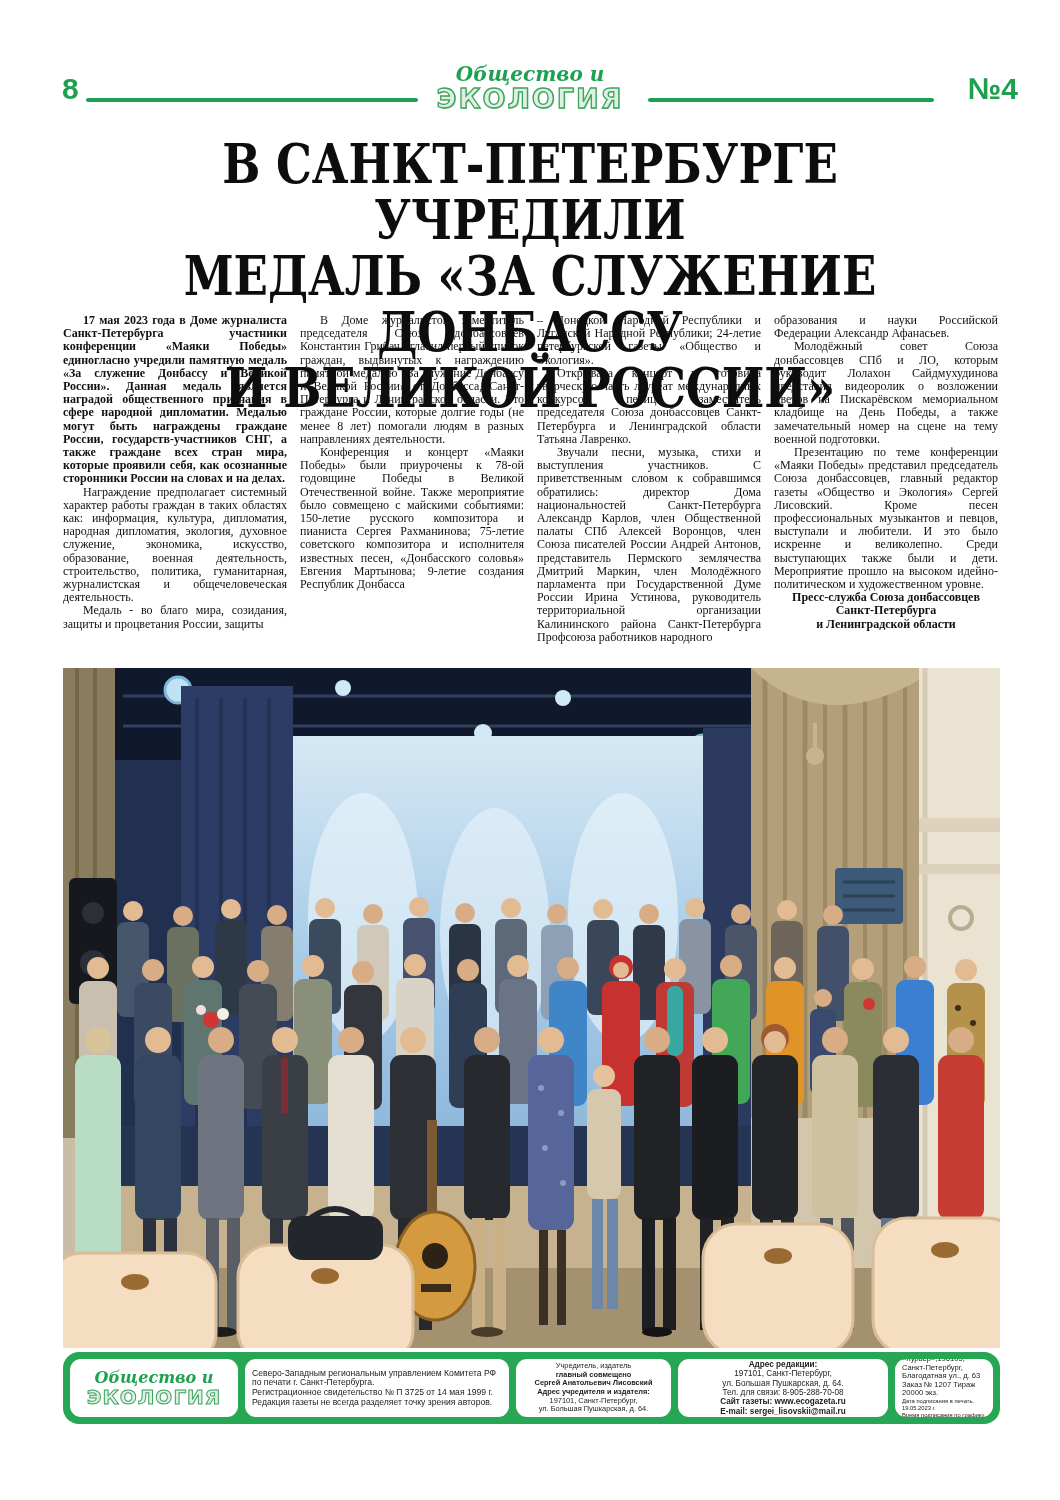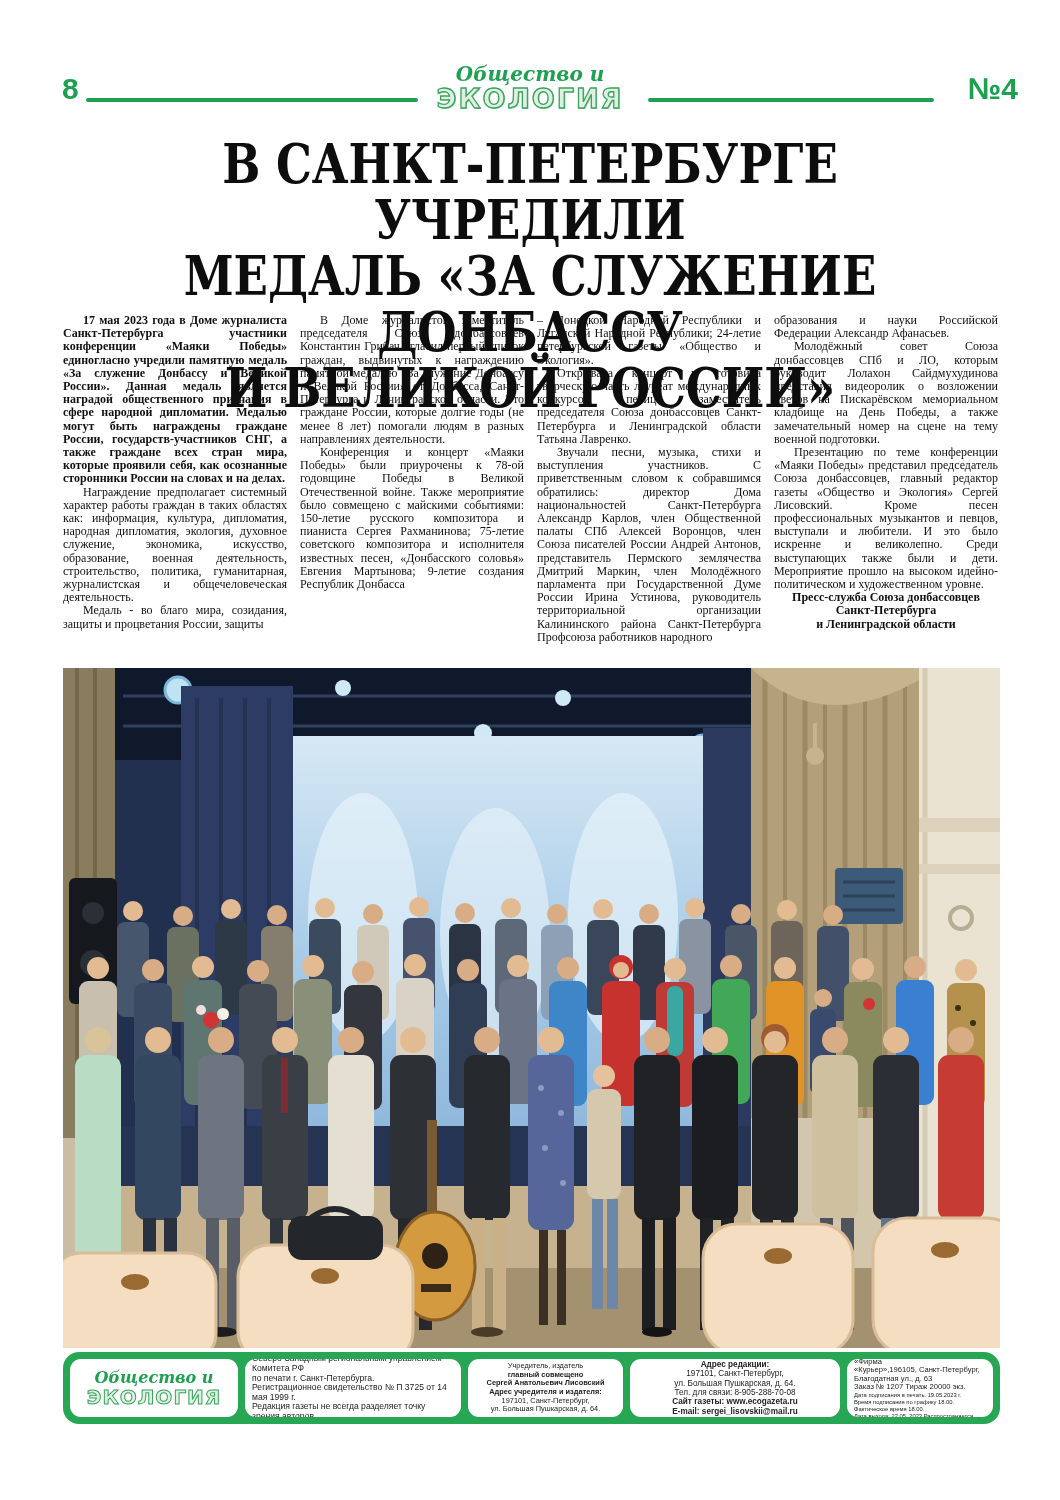--- a/index.html
+++ b/index.html
@@ -31,21 +31,21 @@
   .photo{position:absolute;left:63px;top:668px;width:937px;height:680px;margin:0;}
   
   .colophon{position:absolute;left:63px;top:1352px;width:937px;height:72px;background:#27a653;
       border-radius:16px;display:flex;gap:7px;padding:7px;box-sizing:border-box;
       font-family:"Liberation Sans",sans-serif;}
   .fbox{background:#ffffff;border-radius:11px;padding:4px 7px;box-sizing:border-box;overflow:hidden;}
   .fbox.logo{width:168px;text-align:center;display:flex;flex-direction:column;justify-content:center;}
   .fbox.logo .m1{font:bold italic 16px "DejaVu Serif",serif;color:#1da151;}
   .fbox.logo .m2{font:bold 20px "DejaVu Sans",sans-serif;letter-spacing:1px;color:#dff0e3;
       -webkit-text-stroke:1px #3aa35c;margin-top:-2px;}
-  .fbox.reg{width:216px;font-size:8.6px;line-height:9.6px;color:#222;display:flex;flex-direction:column;justify-content:center;}
+  .fbox.reg{width:264px;font-size:8.6px;line-height:9.6px;color:#222;display:flex;flex-direction:column;justify-content:center;}
   .fbox.founder{width:155px;font-size:7.4px;line-height:8.6px;text-align:center;color:#222;display:flex;flex-direction:column;justify-content:center;}
   .fbox.edit{width:210px;font-size:8.2px;line-height:9.4px;text-align:center;color:#222;display:flex;flex-direction:column;justify-content:center;}
   .fbox.print{flex:1;font-size:7.6px;line-height:8.6px;color:#222;display:flex;flex-direction:column;justify-content:center;}
   .fbox .b{font-weight:bold;}
   .fbox .tiny{font-size:5.8px;line-height:7px;}
 </style>
 </head>
 <body>
 
 <div class="page">

